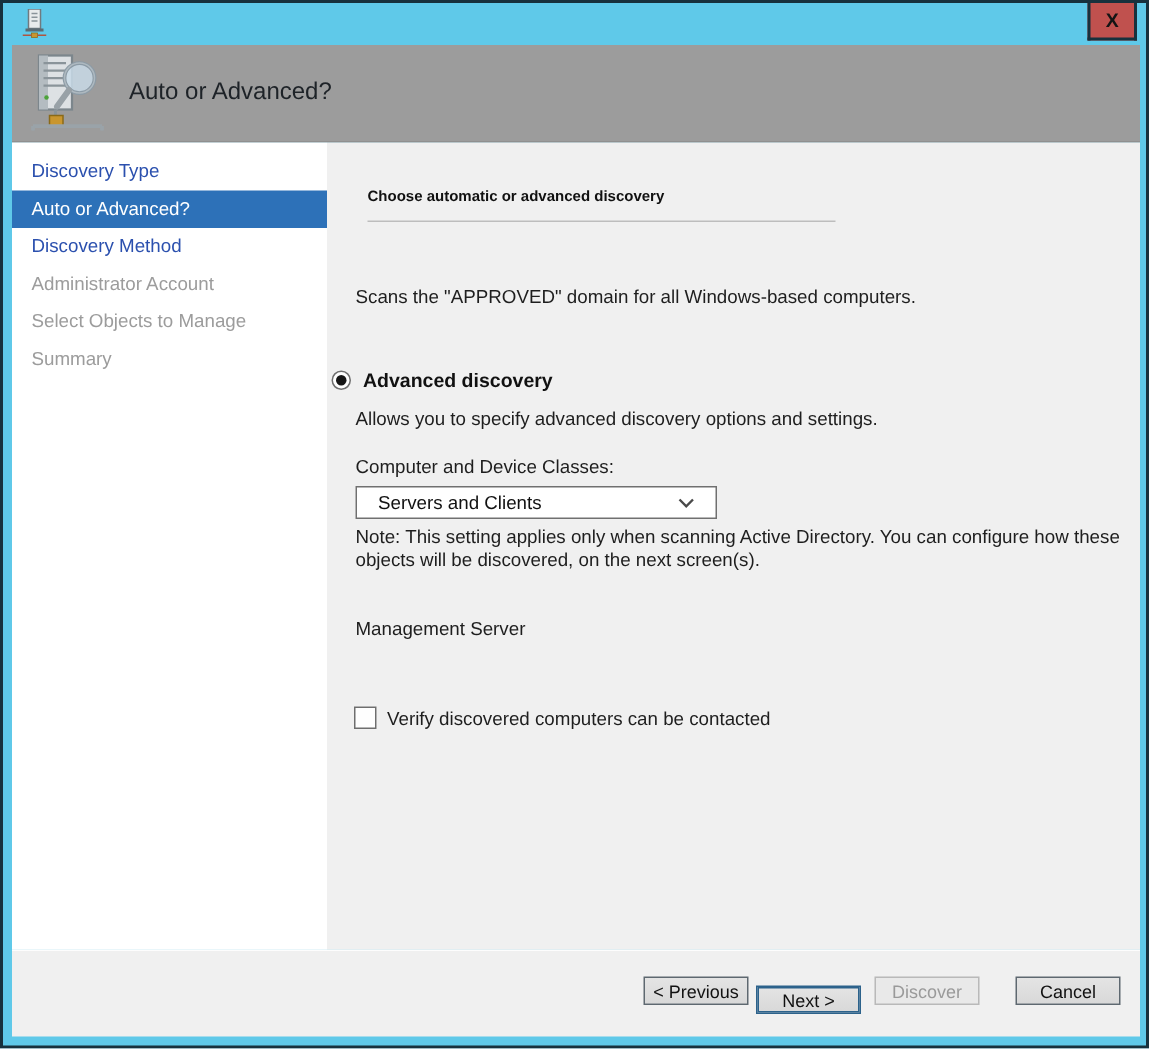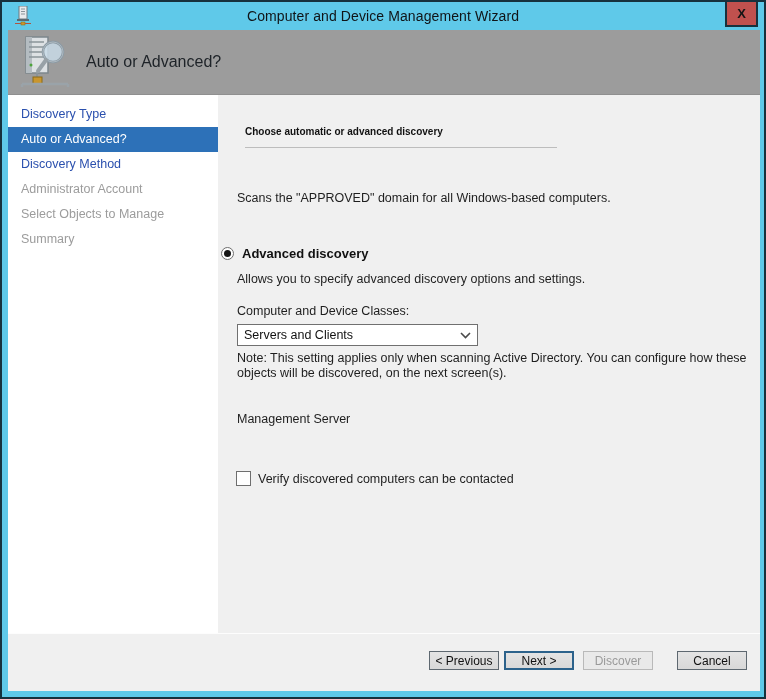--- a/index.html
+++ b/index.html
@@ -66,21 +66,21 @@
   .desc.d1{ top:96px; }
   .desc.d2{ top:177px; }
 
   .field-label{ position:absolute; left:19px; color:#1E1E1E; }
   .lbl-classes{ top:209px; }
   .lbl-server{ top:317px; }
 
   .combo{
     position:absolute; left:19px; width:241px; height:22px;
     background:#FFFFFF; border:1px solid #707070;
-    display:flex; align-items:center; padding:0 6px; cursor:default;
+    display:flex; align-items:center; padding:0 14px; cursor:default;
   }
   .combo.c1{ top:229px; }
   .combo.c2{ top:334px; }
   .combo-text{ flex:1; font-size:12.5px; color:#111; white-space:nowrap; overflow:hidden; }
   .combo-arrow{ flex:none; display:flex; align-items:center; }
 
   .note{ position:absolute; left:19px; top:256px; width:516px; line-height:15px; }
 
   .check-row{ position:absolute; left:18px; top:376px; display:flex; align-items:center; }
   .checkbox{
@@ -95,42 +95,41 @@
     padding:17px 13px 0 0;
   }
   .btn{
     width:70px; height:19px; font-size:12px; color:#111;
     background:linear-gradient(#E4E4E4,#D8D8D8); border:1px solid #5E6870;
     display:flex; align-items:center; justify-content:center; cursor:default;
   }
   .btn.default{ border:1px solid #2C628B; outline:1px solid #2C628B; outline-offset:-2px; }
   .btn.disabled{ background:#E9E9E9; border:1px solid #B9B9B9; color:#9A9A9A; }
   .btn + .btn{ margin-left:9px; }
-  .btn.gap-sm{ margin-left:5px; }
+  .btn.gap-sm{ margin-left:5px;margin-top:6px; }
   .btn.gap-lg{ margin-left:24px; }
 </style>
 </head>
 <body>
 
 <div class="window">
 
   <div class="titlebar">
     <span class="titlebar-icon">
       <svg width="16" height="20" viewBox="0 0 16 20">
         <rect x="4" y="0" width="8" height="13" fill="#E8EBEC" stroke="#6F7A80" stroke-width="1"></rect>
         <line x1="6" y1="3" x2="10" y2="3" stroke="#8A949A" stroke-width="1"></line>
         <line x1="6" y1="5.5" x2="10" y2="5.5" stroke="#8A949A" stroke-width="1"></line>
         <line x1="6" y1="8" x2="10" y2="8" stroke="#8A949A" stroke-width="1"></line>
         <rect x="2" y="13" width="12" height="2" fill="#5A6A72"></rect>
         <rect x="6" y="16" width="4" height="3" fill="#C9962F" stroke="#8A6A18" stroke-width="0.5"></rect>
         <line x1="0" y1="17.5" x2="6" y2="17.5" stroke="#B0543F" stroke-width="1"></line>
         <line x1="10" y1="17.5" x2="16" y2="17.5" stroke="#B0543F" stroke-width="1"></line>
       </svg>
     </span>
-    <span class="titlebar-title">Computer and Device Management Wizard</span>
     <span class="close-btn">
       <span>X</span>
     </span>
   </div>
 
   <div class="inner">
 
     <div class="header">
       <span class="header-icon">
         <svg width="50" height="54" viewBox="0 0 50 54">

